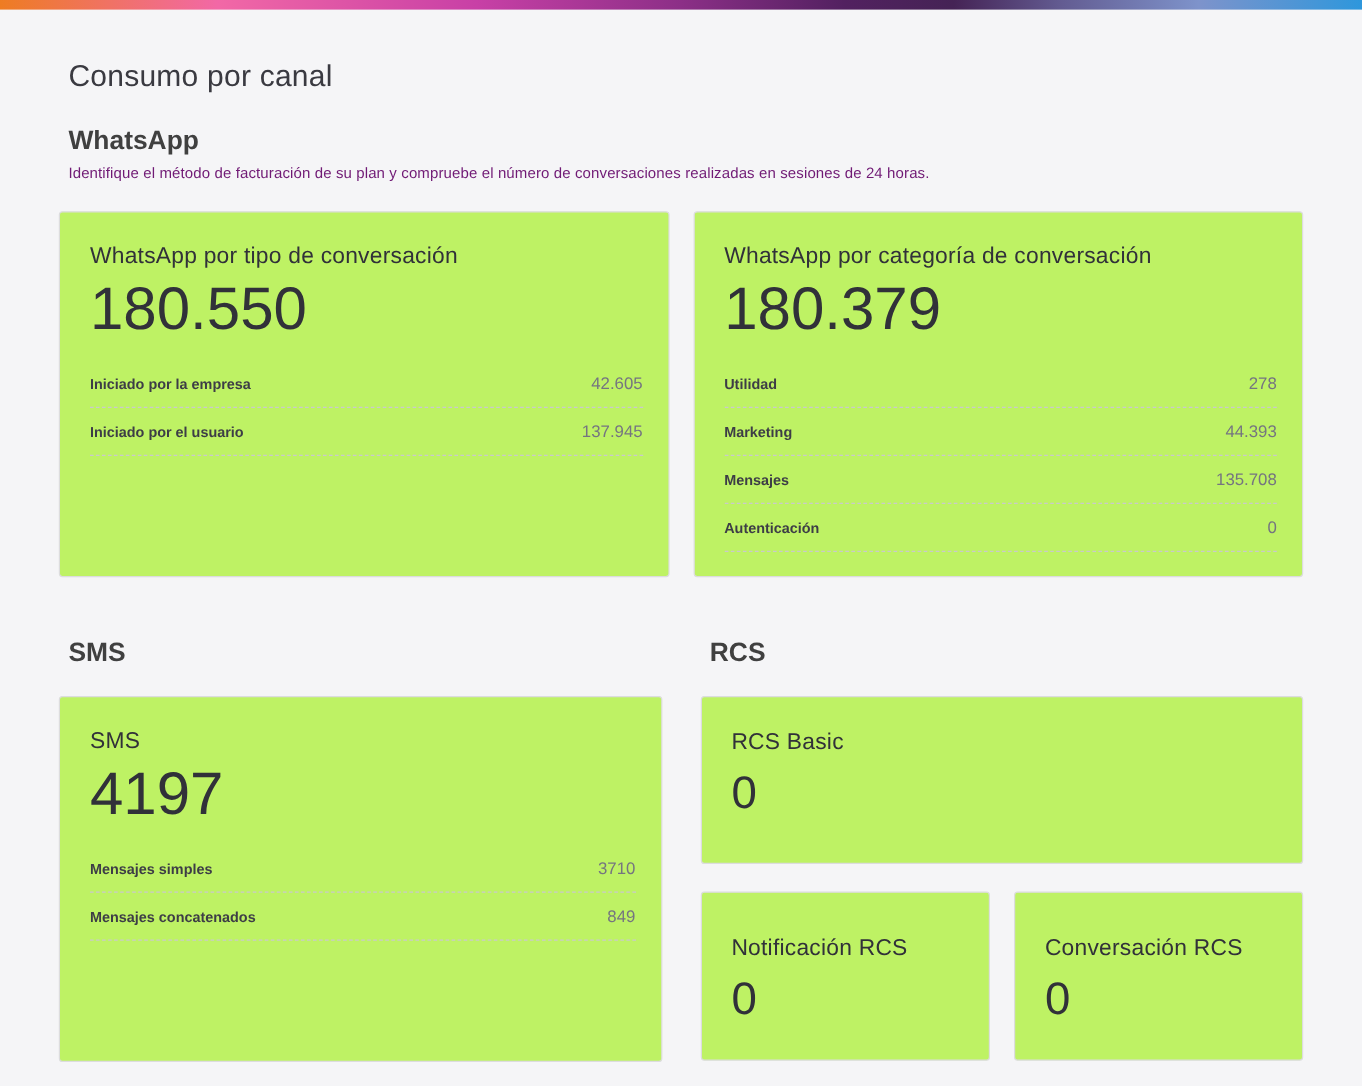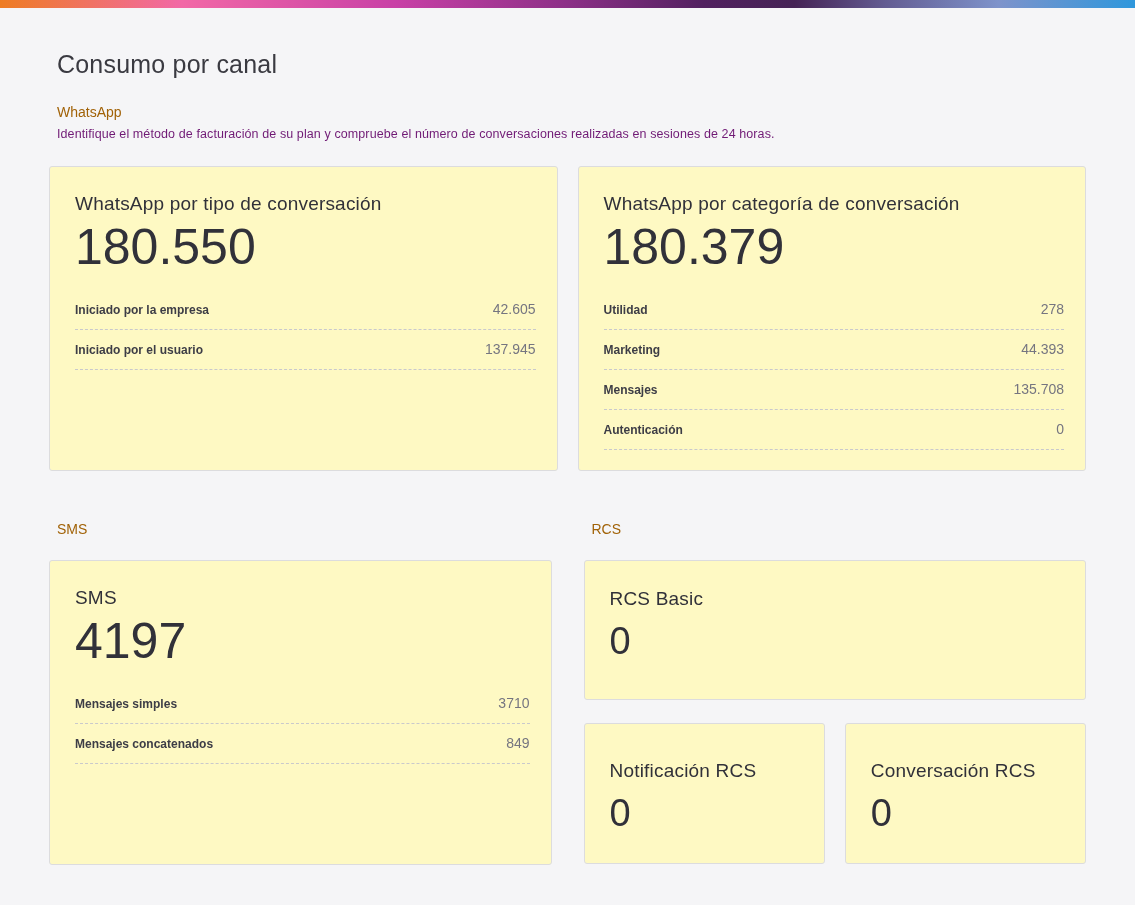--- a/index.html
+++ b/index.html
@@ -19,40 +19,40 @@
   }
   .container { padding: 0 49px; }
   .page-title {
     margin: 42px 0 0 8px;
     font-size: 25px;
     font-weight: 300;
     letter-spacing: 0.2px;
     color: #3a3a41;
   }
   .section-heading {
-    font-size: 14px;
-    font-weight: 400;
-    color: #a16207;
+    font-size: 22px;
+    font-weight: 700;
+    color: #404040;
     margin-left: 8px;
   }
   .whatsapp-heading { margin-top: 25px; }
   .section-desc {
     margin: 7px 0 0 8px;
     font-size: 12.5px;
     color: #701a75;
     letter-spacing: 0.1px;
   }
   .cards-row {
     display: grid;
     grid-template-columns: 1fr 1fr;
     gap: 20px;
     margin-top: 25px;
   }
   .card {
-    background: #fef9c3;
+    background: #bef264;
     border: 1px solid #dcdcde;
     border-radius: 3px;
     padding: 26px 21px 20px 25px;
   }
   .card-tall { height: 305px; }
   .card-title {
     font-size: 19px;
     font-weight: 400;
     color: #313139;
     letter-spacing: 0.2px;

